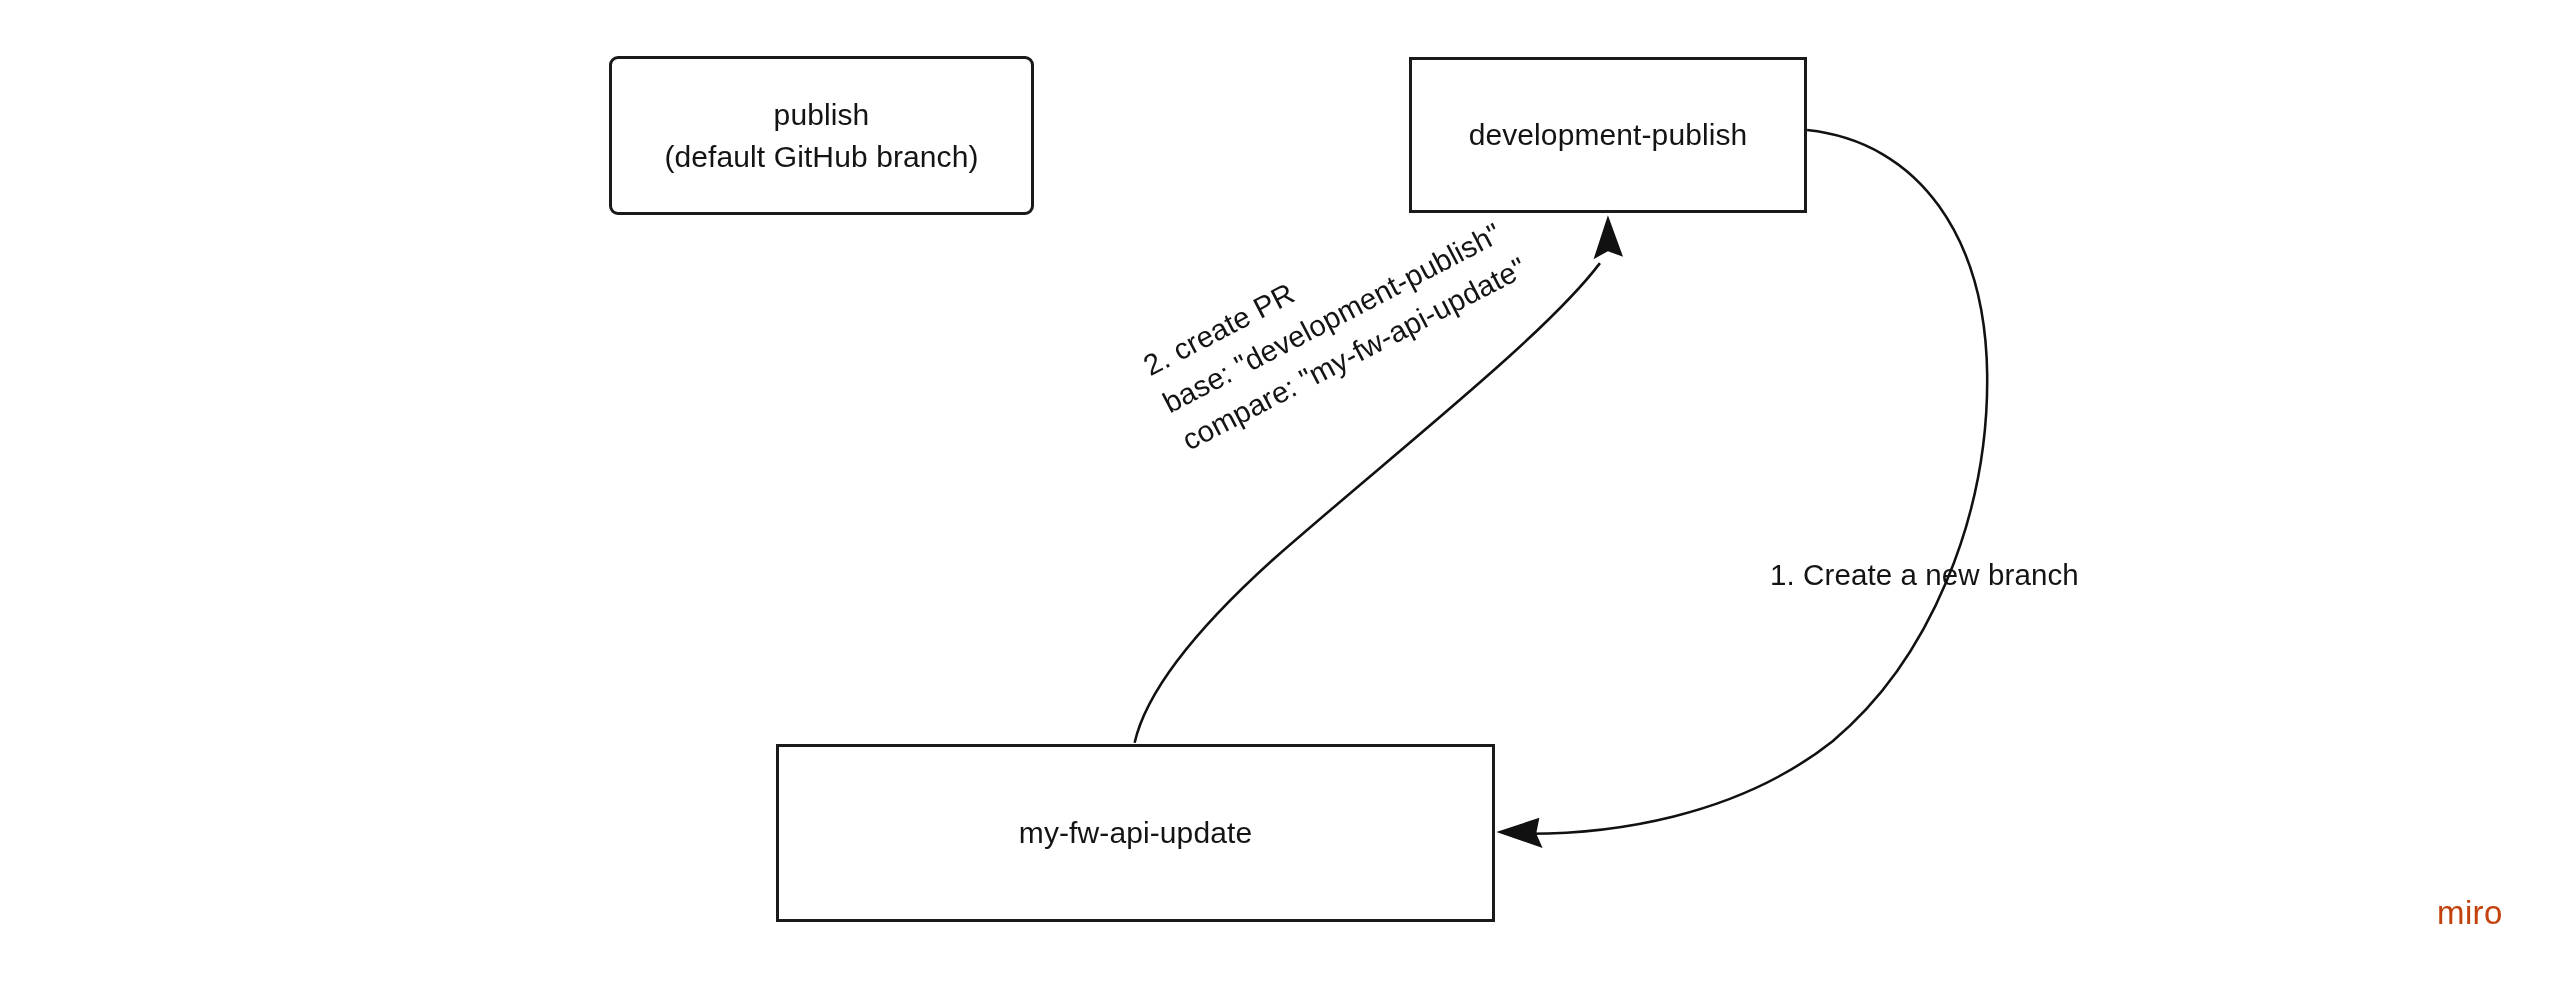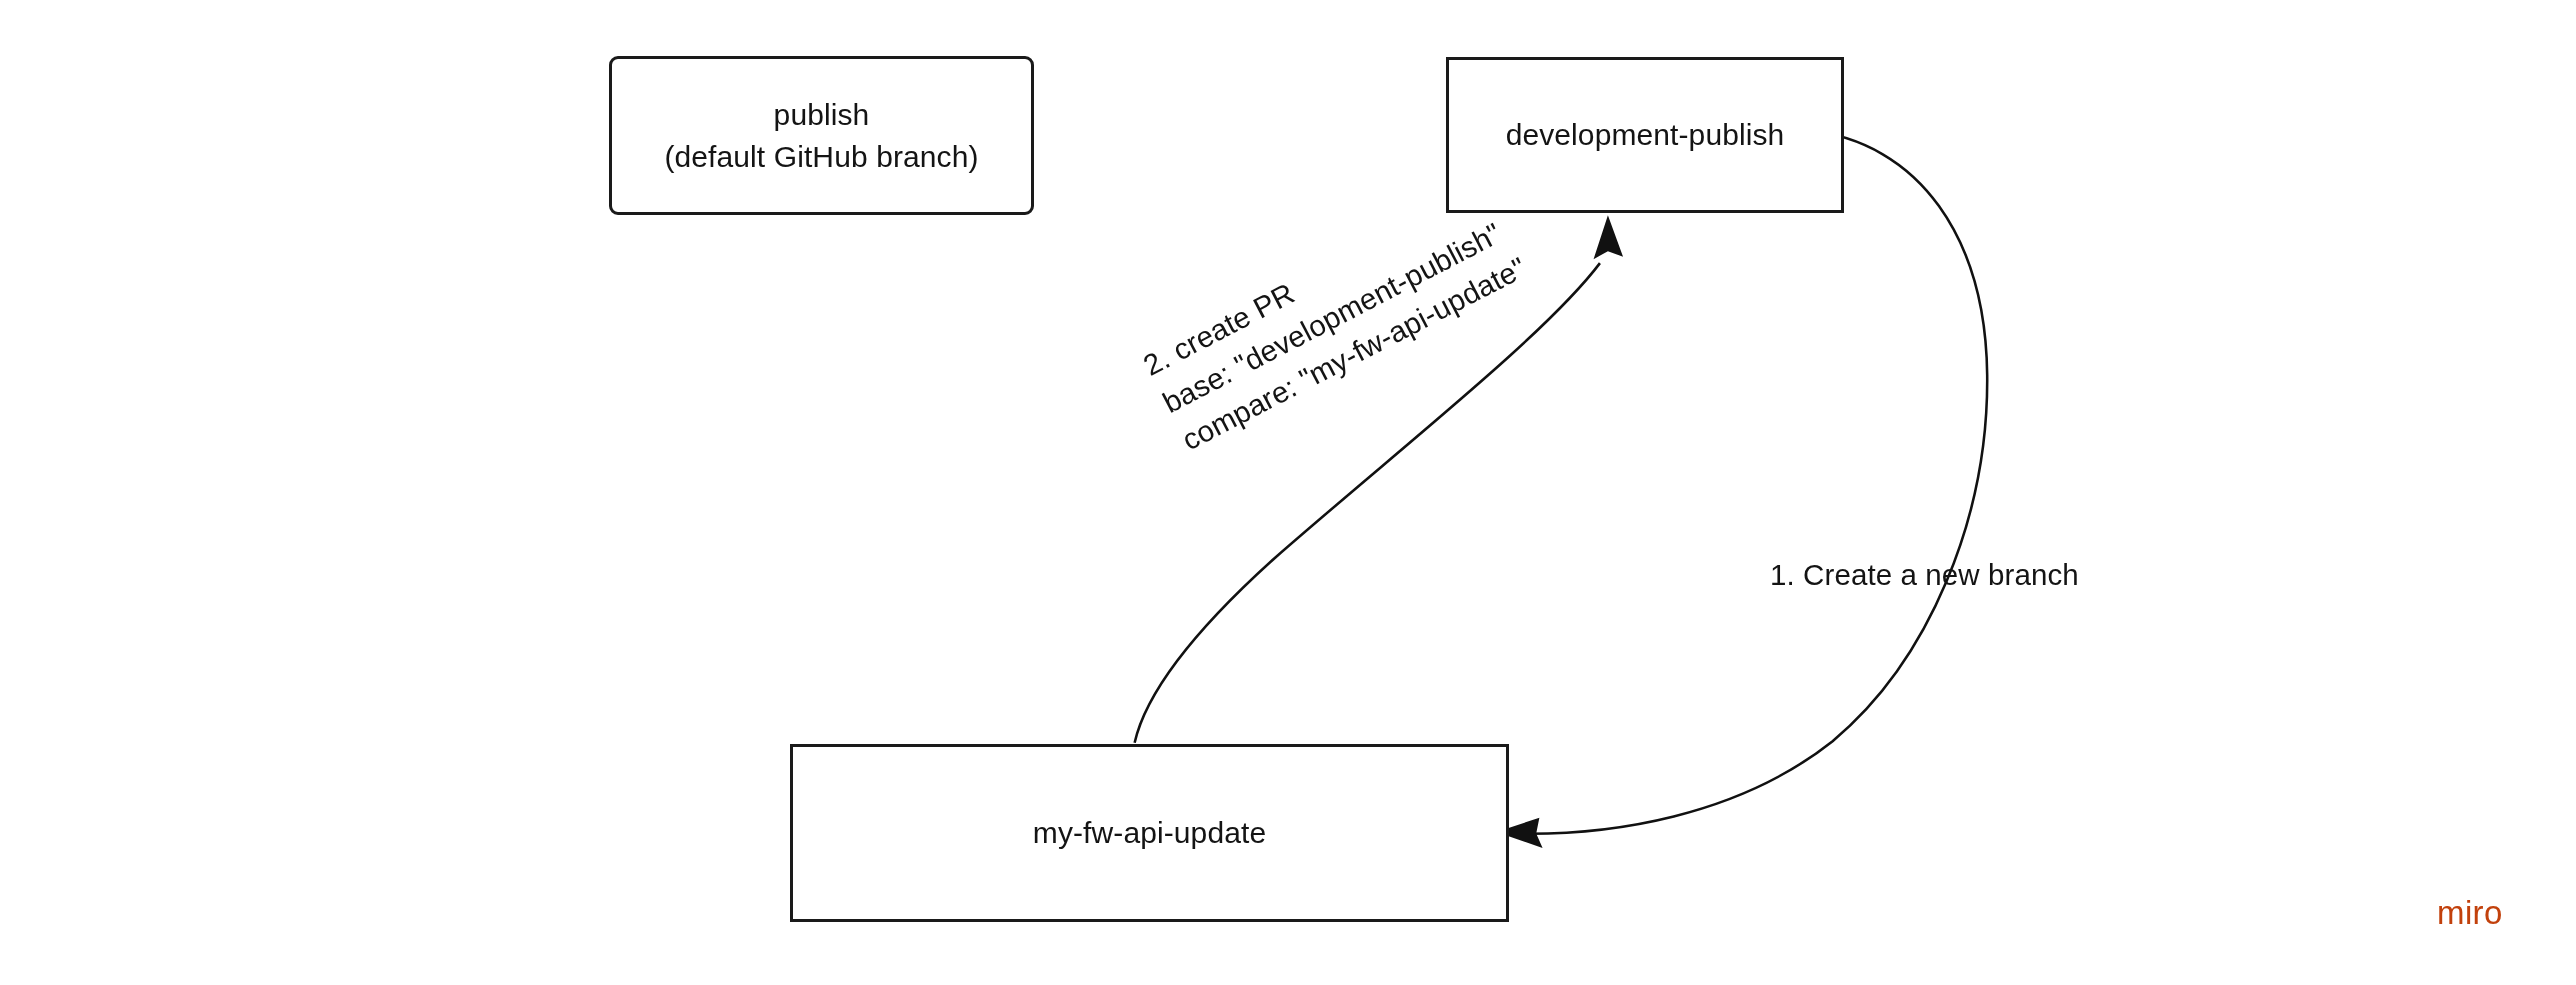--- a/index.html
+++ b/index.html
@@ -39,28 +39,26 @@
     top: 56px;
     width: 425px;
     height: 159px;
     border-radius: 9px;
   }
   #node-development-publish {
     left: 1409px;
     top: 57px;
     width: 398px;
     height: 156px;
-    margin-left: 37px;
   }
   #node-my-fw-api-update {
     left: 776px;
     top: 744px;
     width: 719px;
     height: 178px;
-    margin-left: 14px;
   }
   svg#edges {
     position: absolute;
     left: 0;
     top: 0;
     width: 2576px;
     height: 986px;
     overflow: visible;
     pointer-events: none;
   }

